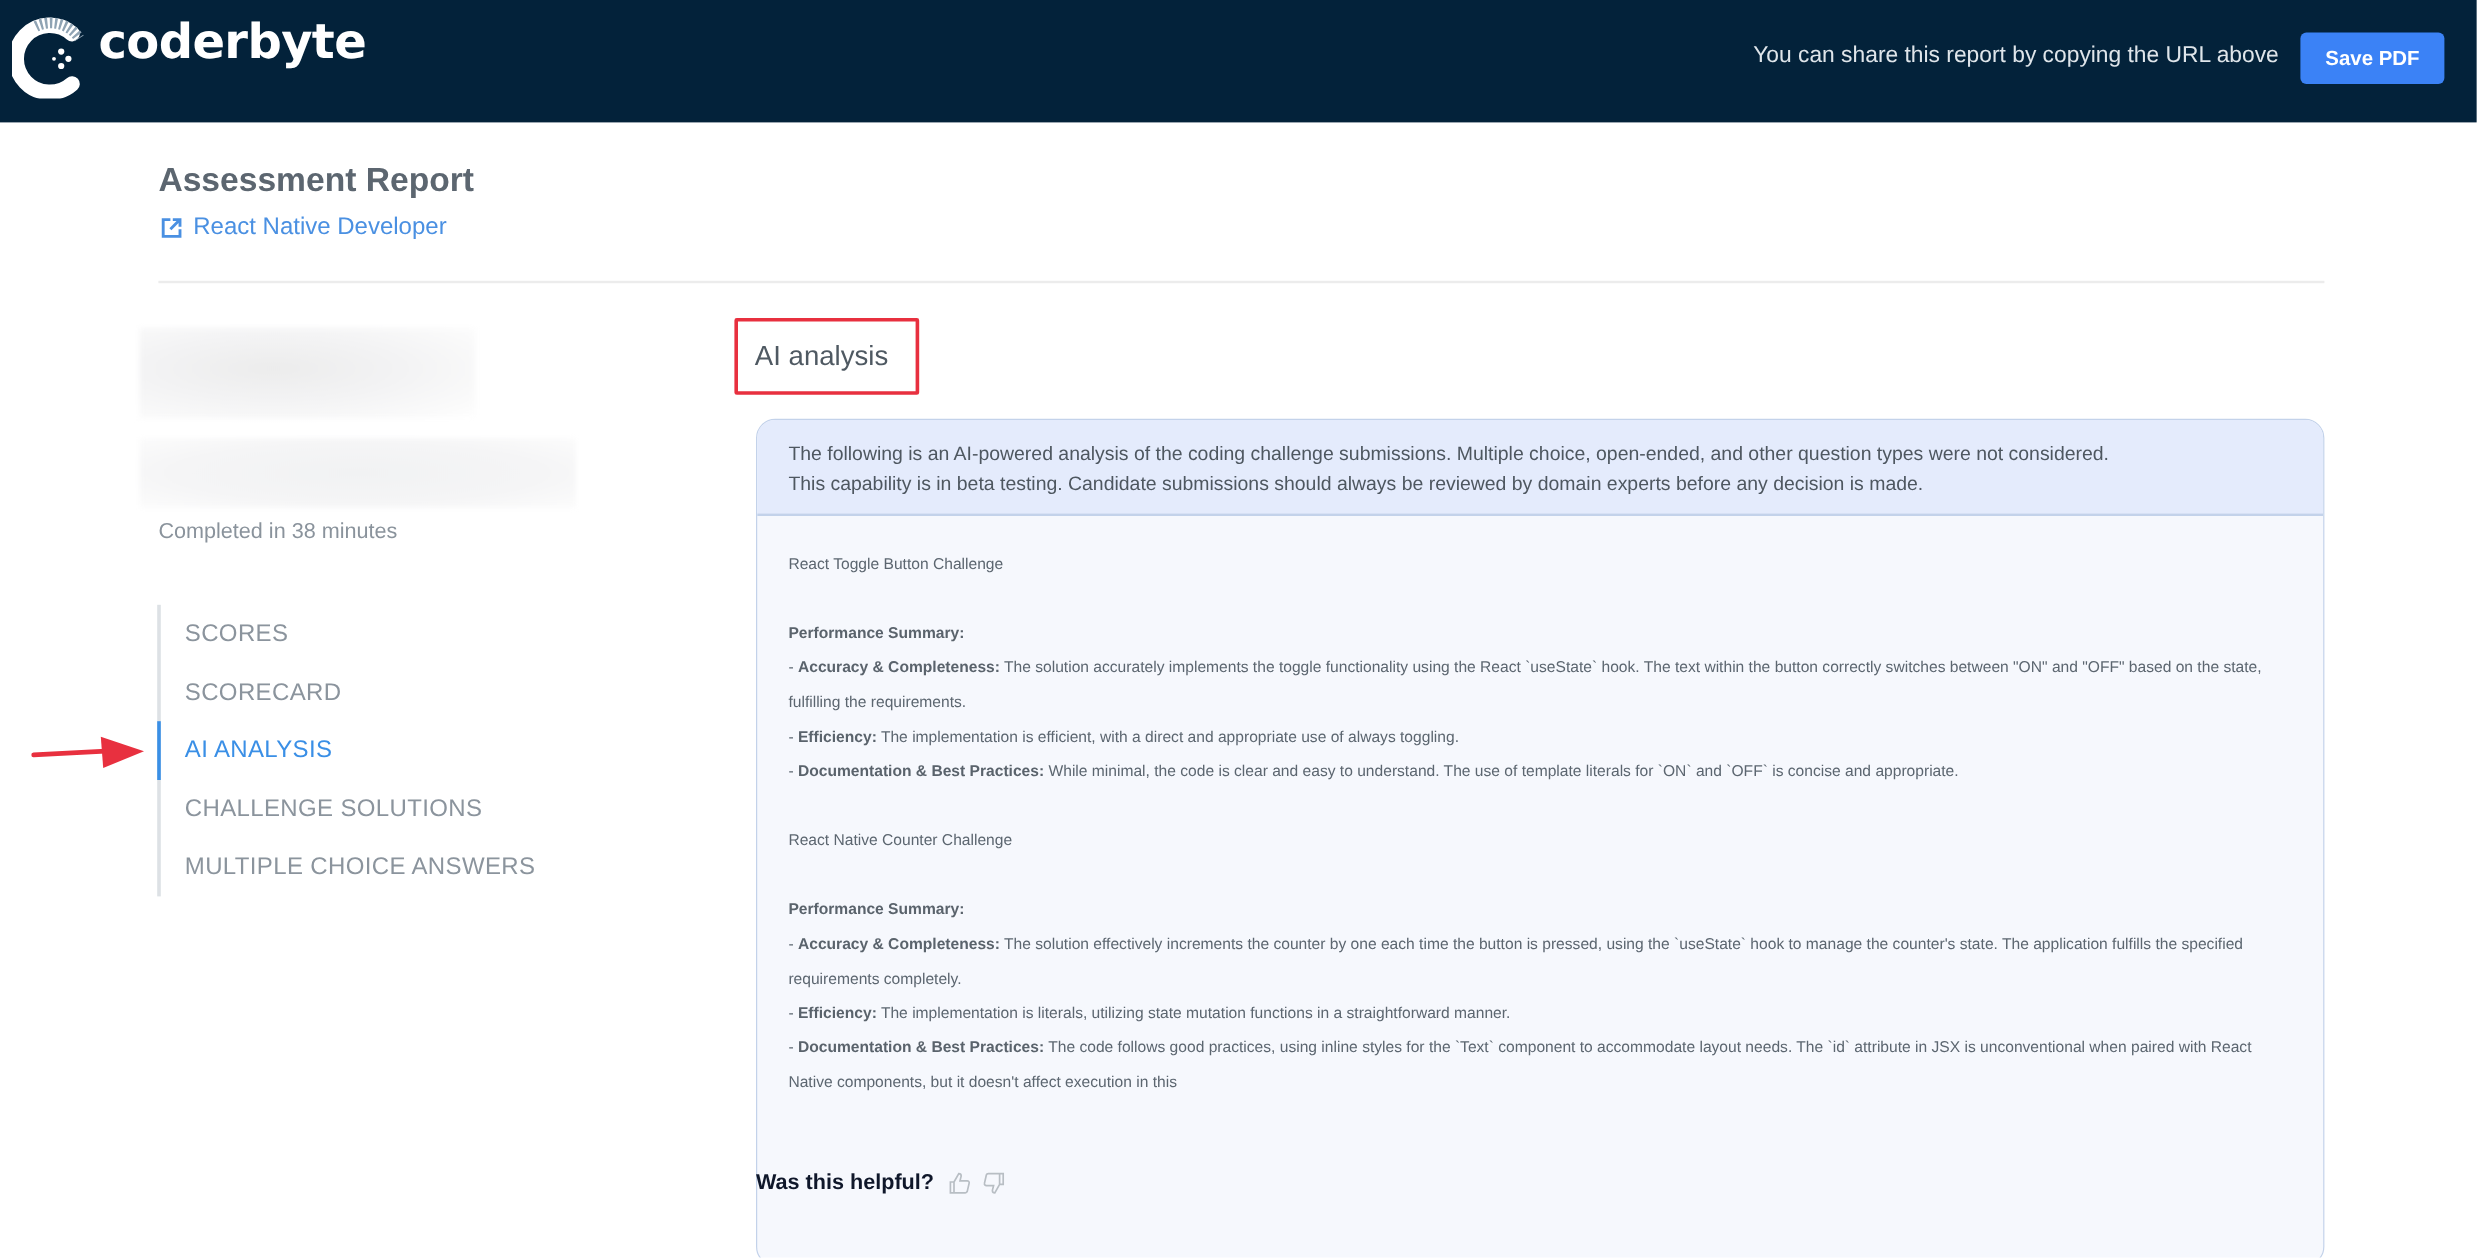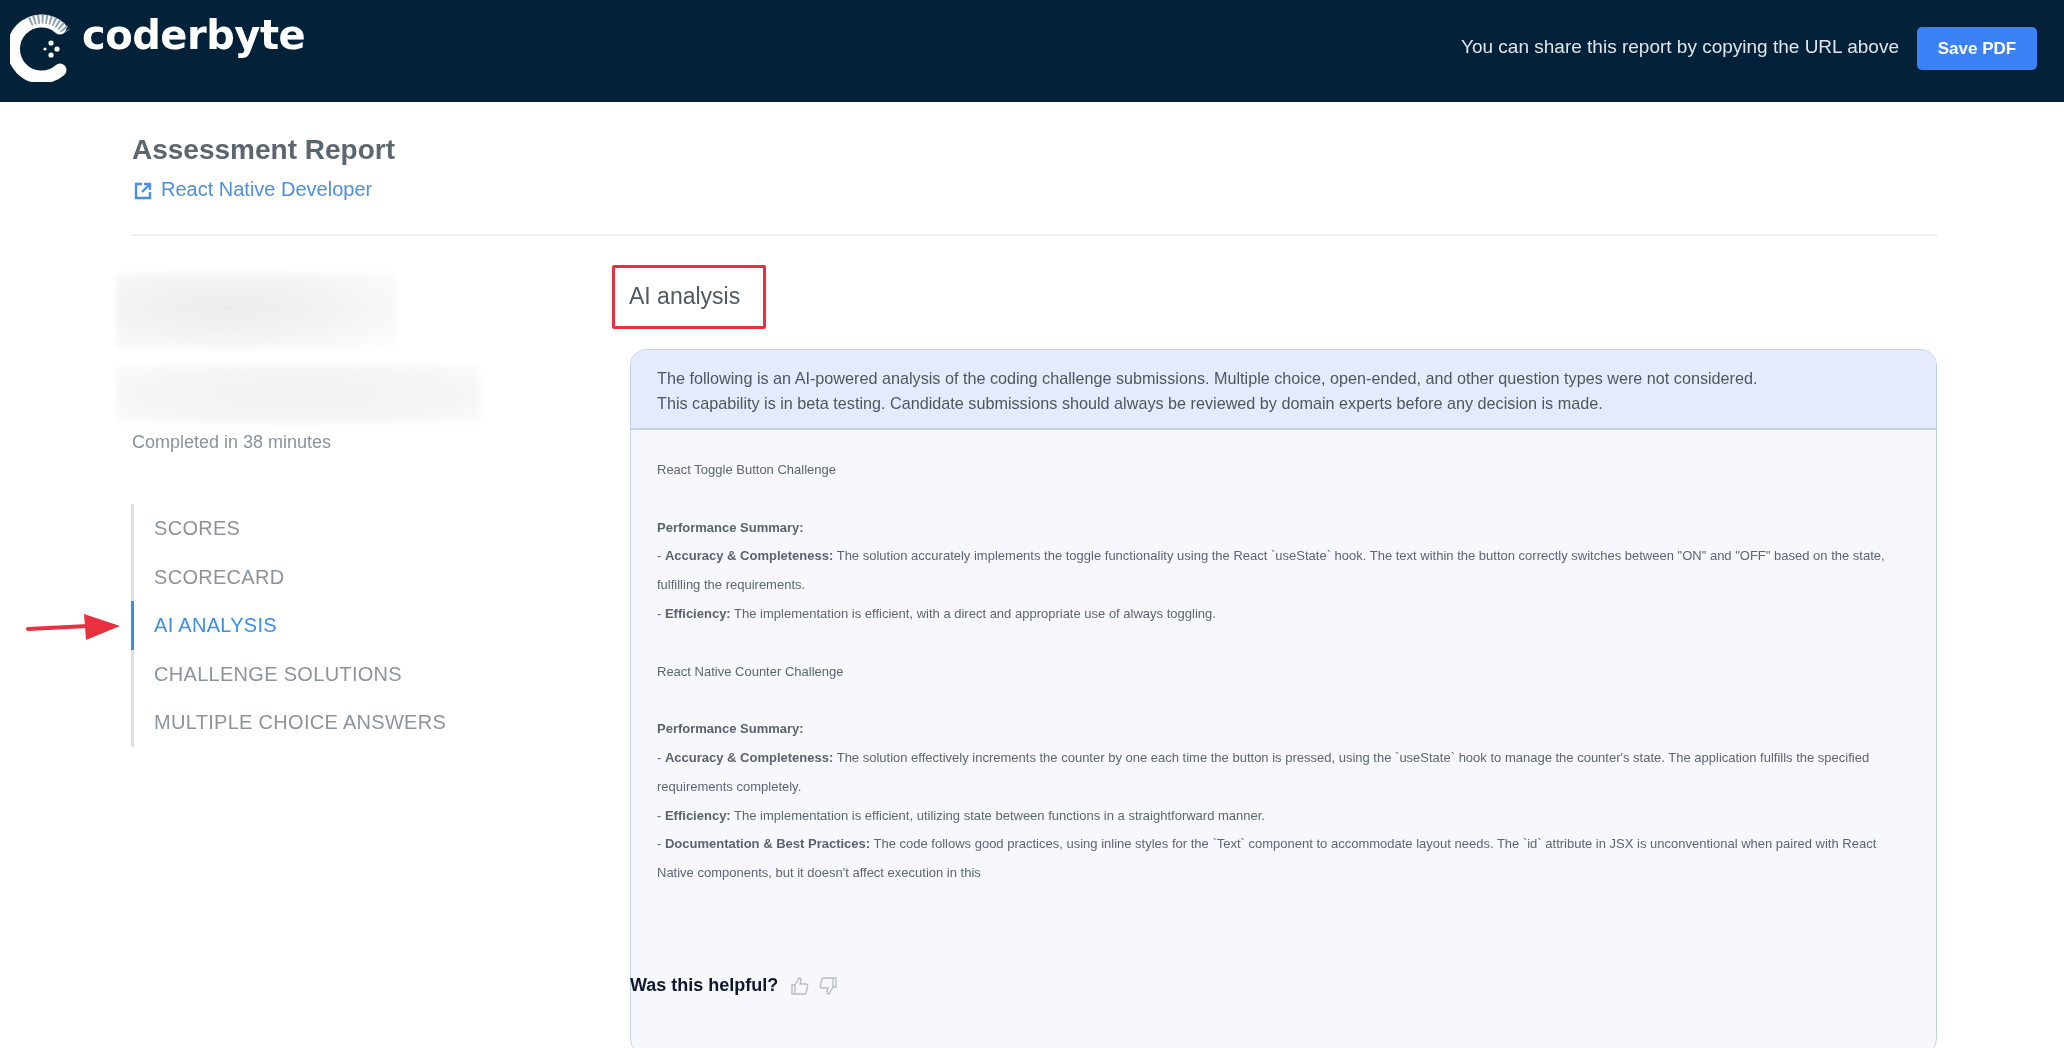--- a/index.html
+++ b/index.html
@@ -9,21 +9,21 @@
   
   .topbar { position: absolute; left: 0; top: 0; width: 2064px; height: 102px; background: #03223a; }
   .logo { position: absolute; left: 10px; top: 12px; height: 72px; display: flex; }
   .logo-mark { width: 66px; height: 70px; position: relative; }
   .logo-text { color: #ffffff; font-size: 40px; font-weight: bold; margin-left: 6px; letter-spacing: -0.5px; font-family: "DejaVu Sans", sans-serif; }
   .share-text { position: absolute; right: 165px; top: 36px; color: #dfe5ea; font-size: 19px; }
   .save-btn { position: absolute; left: 1917px; top: 27px; width: 120px; height: 43px; background: #3b82f6; border-radius: 5px; color: #fff; font-weight: bold; font-size: 17px; display: flex; align-items: center; justify-content: center; border: none; }
 
   
   .page-title { position: absolute; left: 132px; top: 134px; font-size: 28px; font-weight: bold; color: #5c6670; }
-  .job-link { position: absolute; left: 133px; top: 178px; display: flex; align-items: flex-end; color: #4a90e2; font-size: 20px; text-decoration: none; }
+  .job-link { position: absolute; left: 133px; top: 178px; display: flex; align-items: center; color: #4a90e2; font-size: 20px; text-decoration: none; }
   .job-link svg { margin-right: 8px; }
   .divider { position: absolute; left: 132px; top: 234px; width: 1805px; height: 2px; background: #ececec; }
 
   
   .blur1 { position: absolute; left: 116px; top: 273px; width: 280px; height: 76px; background: radial-gradient(ellipse at 40% 45%, #ececec 0%, #f3f3f4 45%, #fbfbfb 85%, #ffffff 100%); filter: blur(2px); }
   .blur2 { position: absolute; left: 116px; top: 365px; width: 364px; height: 58px; background: radial-gradient(ellipse at 50% 50%, #f1f2f3 0%, #f5f5f6 60%, #fcfcfc 100%); filter: blur(2px); }
   .completed { position: absolute; left: 132px; top: 432px; font-size: 18px; color: #8a939c; }
 
   .nav { position: absolute; left: 131px; top: 504px; width: 320px; border-left: 3px solid #dde1e5; }
   .nav-item { display: block; height: 48.5px; line-height: 48.5px; padding-left: 20px; font-size: 20px; color: #8b949d; letter-spacing: 0.3px; text-decoration: none; position: relative; }
@@ -104,26 +104,27 @@
   <div class="notice">
     <div>The following is an AI-powered analysis of the coding challenge submissions. Multiple choice, open-ended, and other question types were not considered.</div>
     <div>This capability is in beta testing. Candidate submissions should always be reviewed by domain experts before any decision is made.</div>
   </div>
   <div class="analysis-body">
     <div>React Toggle Button Challenge</div>
     <div class="blank"></div>
     <div><b>Performance Summary:</b></div>
     <div>- <b>Accuracy &amp; Completeness:</b> <span>The solution accurately implements the toggle functionality using the React `useState` hook. The text within the button correctly switches between "ON" and "OFF" based on the state, fulfilling the requirements.</span></div>
     <div>- <b>Efficiency:</b> <span>The implementation is efficient, with a direct and appropriate use of always toggling.</span></div>
+    <div>- <b>Documentation &amp; Best Practices:</b> <span>While minimal, the code is clear and easy to understand. The use of template literals for `ON` and `OFF` is concise and appropriate.</span></div>
     <div class="blank"></div>
     <div>React Native Counter Challenge</div>
     <div class="blank"></div>
     <div><b>Performance Summary:</b></div>
     <div>- <b>Accuracy &amp; Completeness:</b> <span>The solution effectively increments the counter by one each time the button is pressed, using the `useState` hook to manage the counter's state. The application fulfills the specified requirements completely.</span></div>
-    <div>- <b>Efficiency:</b> <span>The implementation is efficient, utilizing state between functions in a straightforward manner.</span></div>
+    <div>- <b>Efficiency:</b> <span>The implementation is literals, utilizing state mutation functions in a straightforward manner.</span></div>
     <div>- <b>Documentation &amp; Best Practices:</b> <span>The code follows good practices, using inline styles for the `Text` component to accommodate layout needs. The `id` attribute in JSX is unconventional when paired with React Native components, but it doesn't affect execution in this</span></div>
   </div>
 </div>
 
 <div class="helpful">
   <span>Was this helpful?</span>
   <span class="thumb" style="margin-left:12px;">
     <svg width="20" height="20" viewBox="0 0 20 20">
       <path d="M2 9 H5 V18 H2 Z M5 9 L9 2 C10.5 2 11 3 11 4 L10 8 H16 C17 8 18 9 17.6 10 L16 17 C15.8 17.7 15 18 14.4 18 H5" fill="none" stroke="#b8bec4" stroke-width="1.4"></path>
     </svg>

